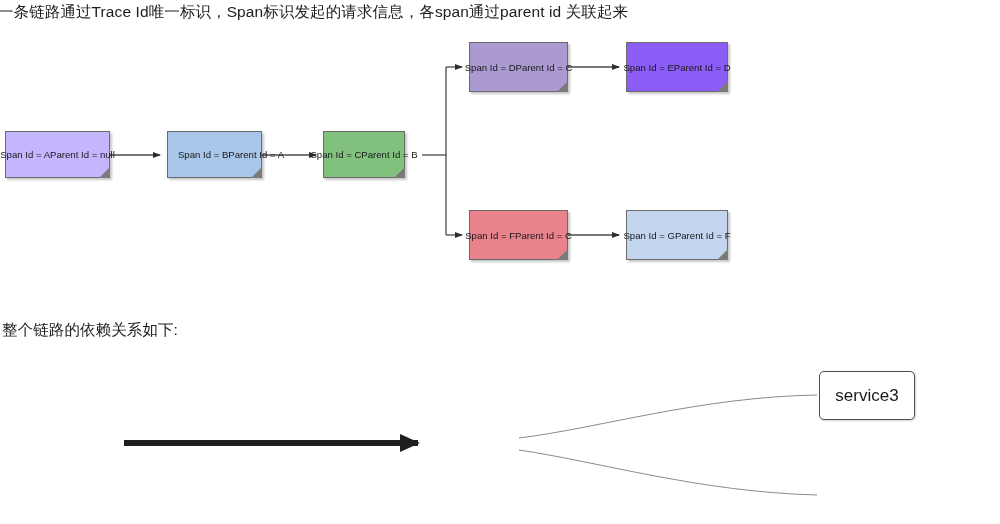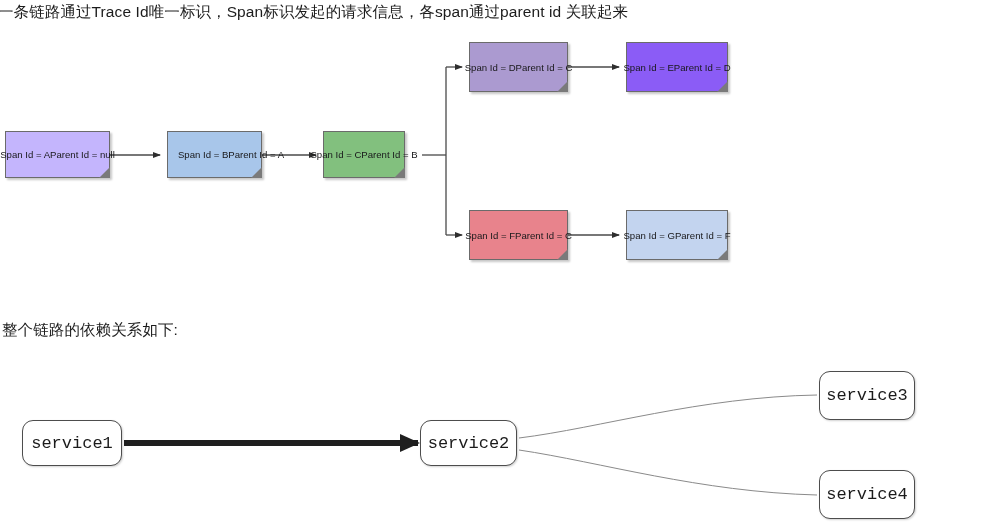--- a/index.html
+++ b/index.html
@@ -69,28 +69,27 @@
     left: 0;
     top: 350px;
     width: 1000px;
     height: 174px;
   }
   .service-node {
     position: absolute;
     box-sizing: border-box;
     background: #ffffff;
     border: 1.6px solid #4d4d4d;
-    border-radius: 11px;
+    border-radius: 5px;
     display: flex;
     align-items: center;
     justify-content: center;
     font-size: 17px;
     color: #1b1b1b;
     box-shadow: 1px 1px 2px rgba(0,0,0,0.18);
-    font-family: Liberation Mono, monospace;
   }
 
   svg.overlay {
     position: absolute;
     left: 0;
     top: 0;
     overflow: visible;
     pointer-events: none;
   }
 </style>
@@ -179,29 +178,20 @@
       </marker>
     </defs>
 
     <line x1="124" y1="93" x2="418" y2="93" stroke="#1f1f1f" stroke-width="6" marker-end="url(#arrow-thick)"></line>
 
     <path d="M519,88 C600,78 700,47 817,45" fill="none" stroke="#8a8a8a" stroke-width="1"></path>
 
     <path d="M519,100 C600,112 700,142 817,145" fill="none" stroke="#8a8a8a" stroke-width="1"></path>
   </svg>
 
-  <div class="service-node" style="left:22px;  top:70px;  width:100px; height:46px;">
-    <span>service1</span>
-  </div>
 
-  <div class="service-node" style="left:420px; top:70px;  width:97px;  height:46px;">
-    <span>service2</span>
-  </div>
 
   <div class="service-node" style="left:819px; top:21px;  width:96px;  height:49px;">
     <span>service3</span>
   </div>
 
-  <div class="service-node" style="left:819px; top:120px; width:96px;  height:49px;">
-    <span>service4</span>
-  </div>
 
 </div>
 
 </body></html>

